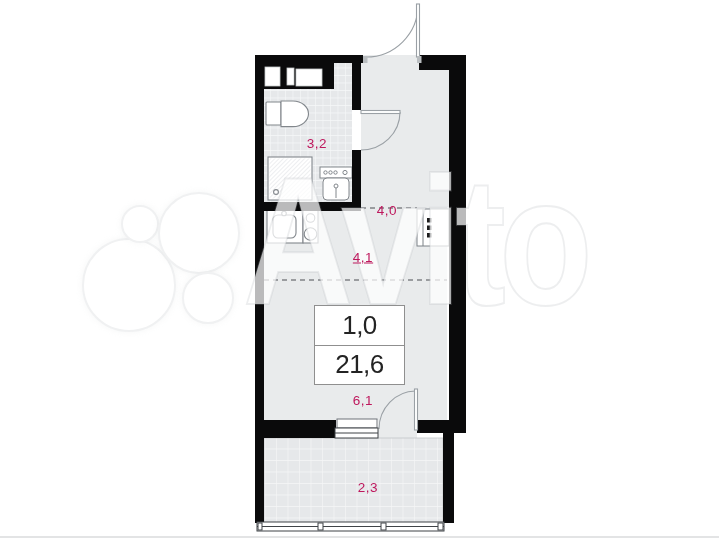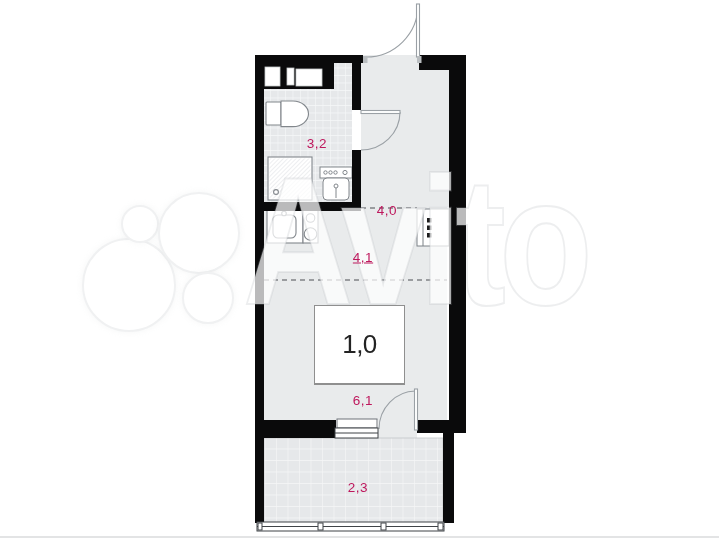--- a/index.html
+++ b/index.html
@@ -166,20 +166,21 @@
       <rect x="438" y="523" width="5" height="7"></rect>
     </g>
   </svg>
 
   <div id="wm-text">Avito</div>
 
   <div class="room-label" style="left:317px;top:143px;">3,2</div>
   <div class="room-label" style="left:387px;top:176px;margin-top:34px;">4,0</div>
   <div class="room-label" style="left:363px;top:257px;text-decoration:underline;">4,1</div>
   <div class="room-label" style="left:363px;top:400px;">6,1</div>
-  <div class="room-label" style="left:358px;top:487px;">2,3</div>
+  <div class="room-label" style="left:368px;top:487px;">2,3</div>
 
   <div id="info-box">
     <div class="cell">1,0</div>
+    <div class="cell">21,6</div>
   </div>
 
   <div id="page-divider"></div>
 </div>
 
 </body></html>

